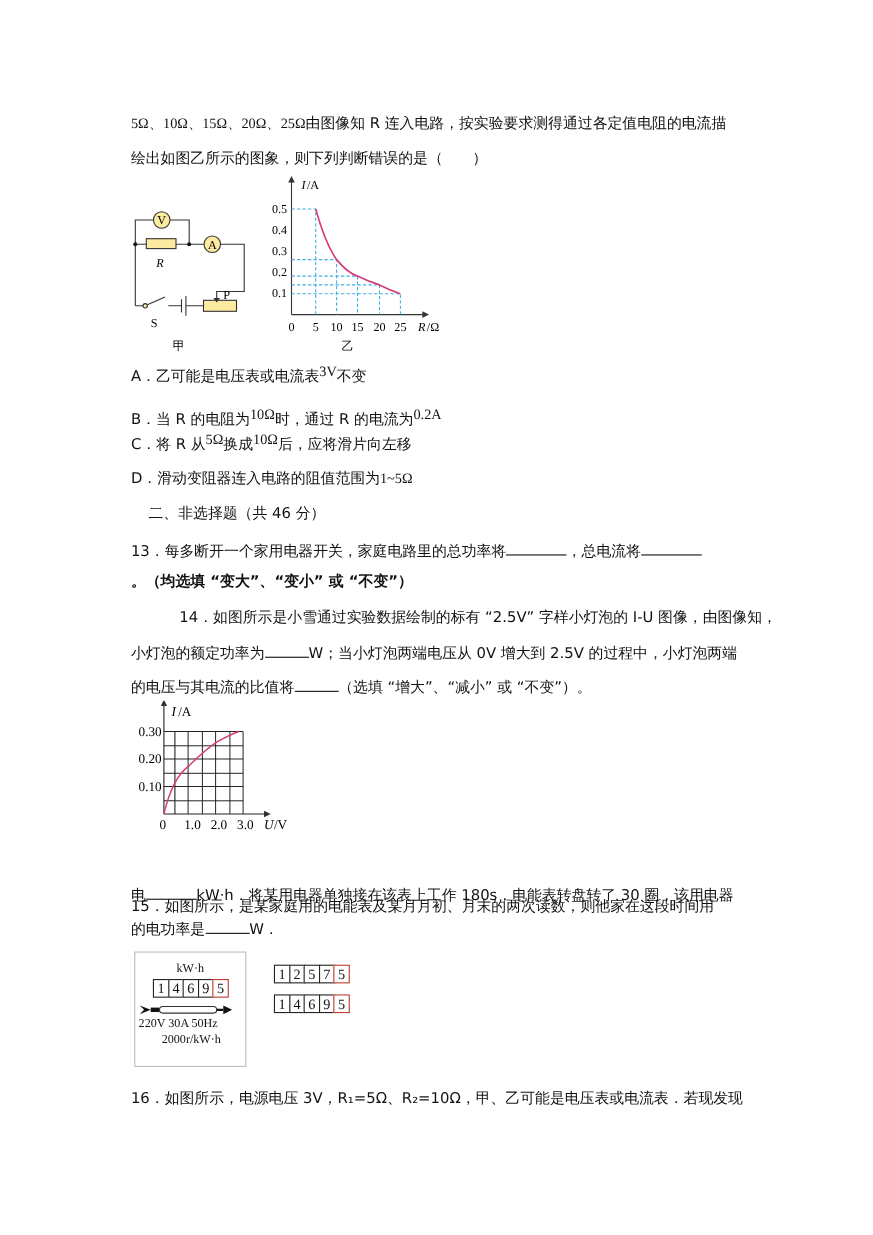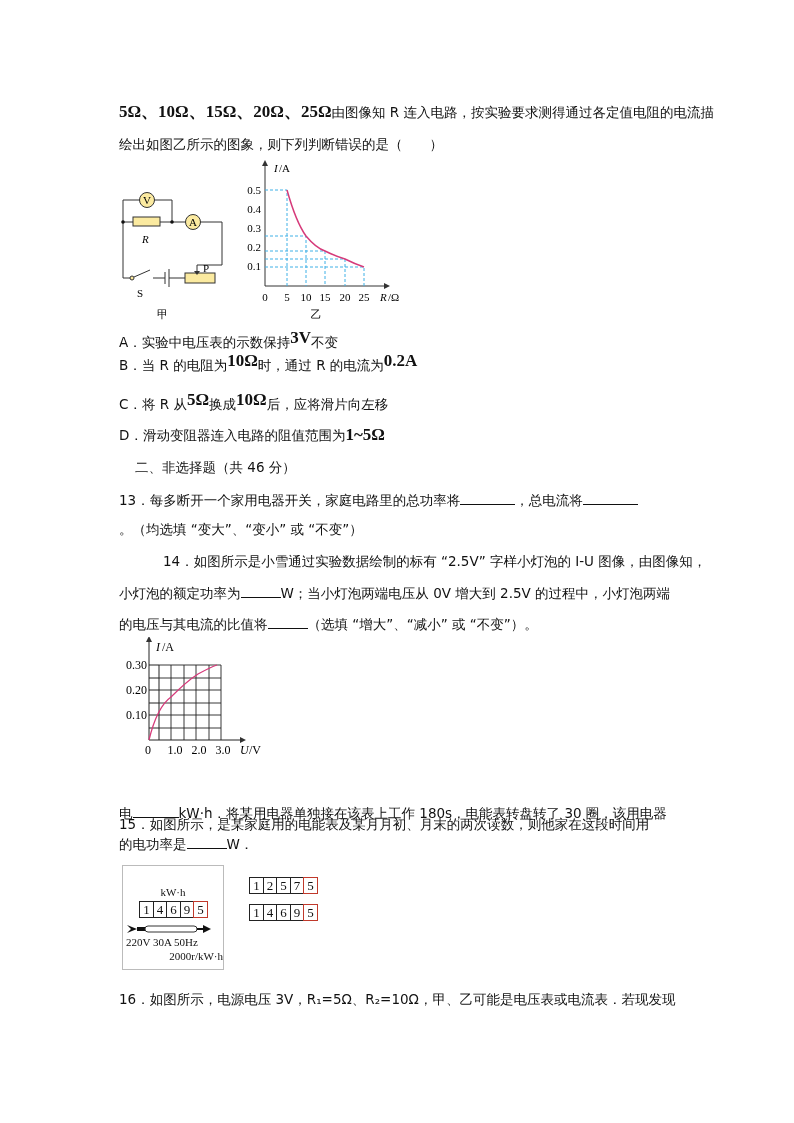--- a/index.html
+++ b/index.html
@@ -1,19 +1,19 @@
 <!DOCTYPE html>
 <html><head>
 <meta charset="utf-8">
 <style>
   html, body { margin:0; padding:0; background:#fff; }
   body { width:794px; height:1123px; position:relative; overflow:hidden;
          font-family:"DejaVu Sans", sans-serif; color:#111; }
   .line { position:absolute; left:119px; font-size:13.5px; line-height:18px; white-space:nowrap; }
-  .b { font-family:"Liberation Serif", serif; font-weight:bold; font-size:17px; }
+  .b { font-family:"Liberation Serif", serif; font-weight:normal; font-size:13px; }
   .sup { position:relative; top:-4px; }
   .blank { display:inline-block; border-bottom:1px solid #111; height:14px; vertical-align:baseline; }
   svg text { font-family:"Liberation Serif", serif; }
   .meter-box { position:absolute; left:122px; top:865px; width:100px; height:103px; border:1px solid #bbb; }
   .digits { display:flex; }
   .digit { width:13px; height:15px; border:1.5px solid #222; font-family:"Liberation Serif", serif; font-size:13px; text-align:center; line-height:15px; margin-right:-1.5px; background:#fff; }
   .digit.red { border-color:#c0392b; }
 </style>
 </head>
 <body>
@@ -86,37 +86,37 @@
       <text x="85" y="141">15</text>
       <text x="105" y="141">20</text>
       <text x="124" y="141">25</text>
   </g>
   <text x="140" y="141" font-size="11" font-style="italic">R</text>
     <text x="148" y="141" font-size="11">/Ω</text>
   <text x="76" y="158" font-size="11" text-anchor="middle" style="font-family:'DejaVu Sans',sans-serif">乙</text>
 </svg>
 
 <div class="line" style="top:333px;">
-  <span>A．实验中电压表的示数保持</span><span class="b sup">3V</span><span>不变</span>
-</div>
-<div class="line" style="top:356px;">
+  <span>A．乙可能是电压表或电流表</span><span class="b sup">3V</span><span>不变</span>
+</div>
+<div class="line" style="top:372px;">
   <span>B．当 R 的电阻为</span><span class="b sup">10Ω</span><span>时，通过 R 的电流为</span><span class="b sup">0.2A</span>
 </div>
 <div class="line" style="top:395px;">
   <span>C．将 R 从</span><span class="b sup">5Ω</span><span>换成</span><span class="b sup">10Ω</span><span>后，应将滑片向左移</span>
 </div>
 <div class="line" style="top:426px;">
   <span>D．滑动变阻器连入电路的阻值范围为</span><span class="b">1~5Ω</span>
 </div>
 <div class="line" style="top:458px;margin-left:16px;">二、非选择题（共 46 分）</div>
 
 <div class="line" style="top:490px;">
   <span>13．每多断开一个家用电器开关，家庭电路里的总功率将</span><span class="blank" style="width:55px"></span><span>，总电流将</span><span class="blank" style="width:55px"></span>
 </div>
-<div class="line" style="top:520px;">。（均选填 “变大”、“变小” 或 “不变”）</div>
+<div class="line" style="top:520px;font-weight:bold;">。（均选填 “变大”、“变小” 或 “不变”）</div>
 
 <div class="line" style="top:552px;margin-left:44px;">14．如图所示是小雪通过实验数据绘制的标有 “2.5V” 字样小灯泡的 I-U 图像，由图像知，</div>
 <div class="line" style="top:583px;">
   <span>小灯泡的额定功率为</span><span class="blank" style="width:40px"></span><span>W；当小灯泡两端电压从 0V 增大到 2.5V 的过程中，小灯泡两端</span>
 </div>
 <div class="line" style="top:614px;">
   <span>的电压与其电流的比值将</span><span class="blank" style="width:40px"></span><span>（选填 “增大”、“减小” 或 “不变”）。</span>
 </div>
 
 <svg style="position:absolute;left:115px;top:637px;" width="160" height="120" viewBox="0 0 160 120">
@@ -167,37 +167,37 @@
 
 <div class="line" style="top:772px;margin-top:43px;">15．如图所示，是某家庭用的电能表及某月月初、月末的两次读数，则他家在这段时间用</div>
 <div class="line" style="top:803px;">
   <span>电</span><span class="blank" style="width:46px"></span><span>kW·h．将某用电器单独接在该表上工作 180s，电能表转盘转了 30 圈，该用电器</span>
 </div>
 <div class="line" style="top:834px;">
   <span>的电功率是</span><span class="blank" style="width:40px"></span><span>W．</span>
 </div>
 
 <div class="meter-box">
-  <div style="text-align:center;font-family:'Liberation Serif',serif;font-size:11px;margin-top:20px;">kW·h</div>
+  <div style="text-align:center;font-family:'Liberation Serif',serif;font-size:11px;margin-top:9px;">kW·h</div>
   <div class="digits" style="margin:3px 0 0 16px;">
     <div class="digit">1</div>
       <div class="digit">4</div>
       <div class="digit">6</div>
       <div class="digit">9</div>
       <div class="digit red">5</div>
   </div>
   <svg width="90" height="12" style="margin:5px 0 0 4px;display:block">
     <polygon points="0,2 10,6 0,10 4,6" fill="#111"></polygon>
       <rect x="10" y="4" width="8" height="4" fill="#111"></rect>
     <rect x="18" y="3" width="52" height="6" rx="3" fill="#fff" stroke="#333"></rect>
     <line x1="70" y1="6" x2="76" y2="6" stroke="#111" stroke-width="2"></line>
       <polygon points="76,2 84,6 76,10" fill="#111"></polygon>
   </svg>
   <div style="font-family:'Liberation Serif',serif;font-size:11px;margin:1px 0 0 3px;">220V 30A 50Hz</div>
-  <div style="font-family:'Liberation Serif',serif;font-size:11px;margin:2px 0 0 24px;text-align:right;">2000r/kW·h</div>
+  <div style="font-family:'Liberation Serif',serif;font-size:11px;margin:2px 0 0 24px;">2000r/kW·h</div>
 </div>
 
 <div class="digits" style="position:absolute;left:249px;top:877px;">
   <div class="digit">1</div>
     <div class="digit">2</div>
     <div class="digit">5</div>
     <div class="digit">7</div>
     <div class="digit red">5</div>
 </div>
 <div class="digits" style="position:absolute;left:249px;top:904px;">

